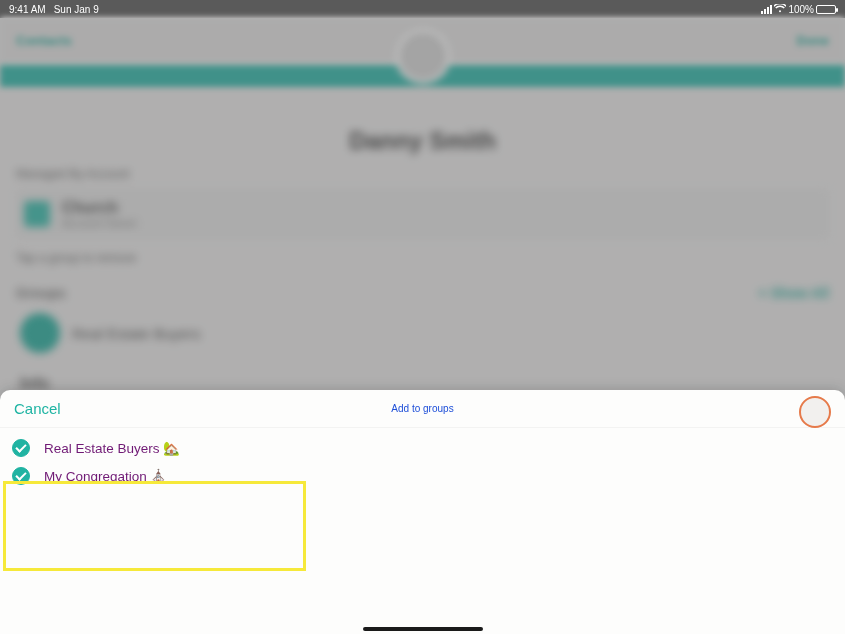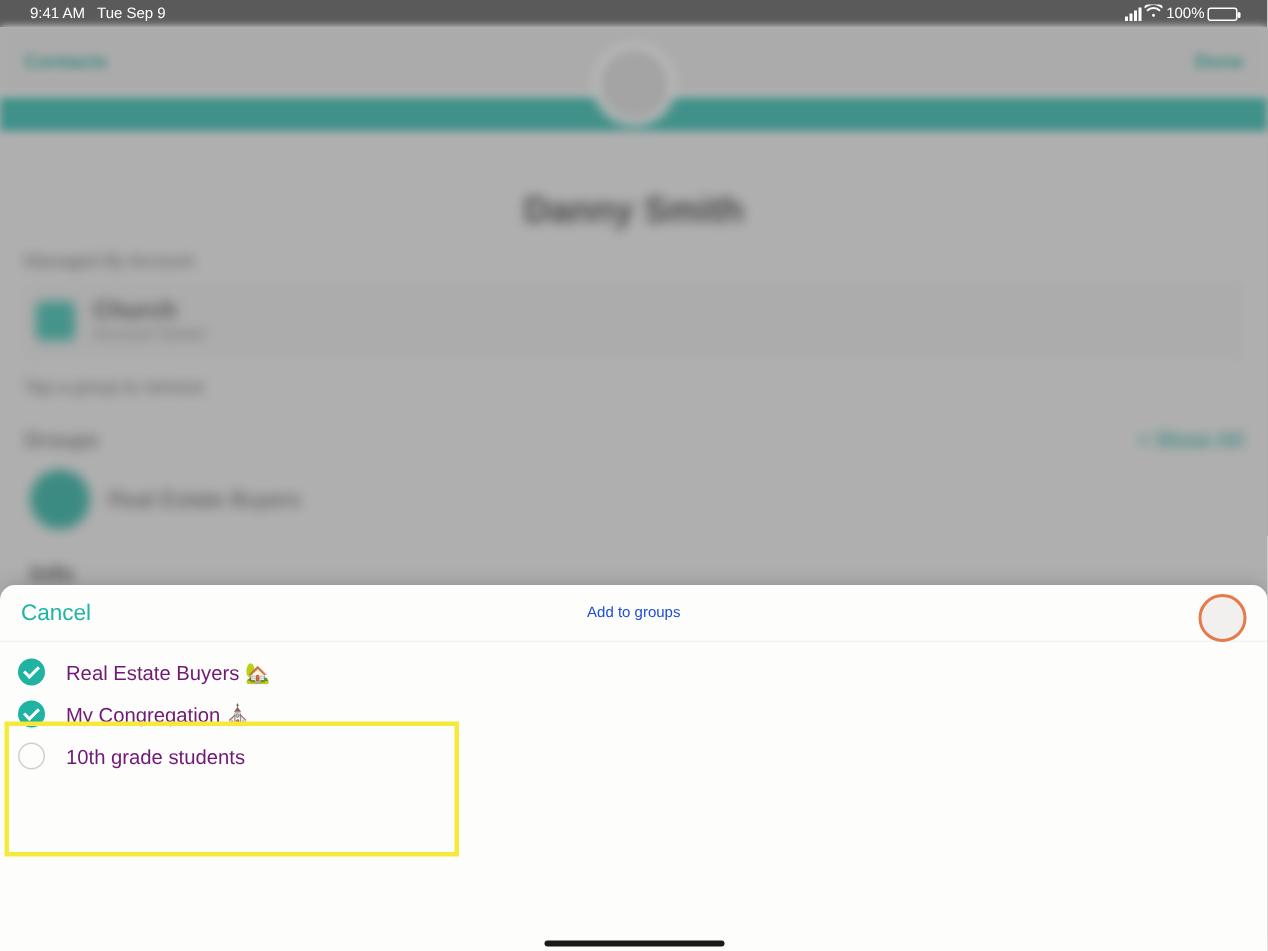--- a/index.html
+++ b/index.html
@@ -1,20 +1,20 @@
 <!DOCTYPE html>
 <html><head>
 <meta charset="utf-8">
 <style>
   * { box-sizing: border-box; margin: 0; padding: 0; }
   html, body { width: 845px; height: 634px; font-family: -apple-system, Helvetica, Arial, sans-serif; background: #e8e8e8; overflow: hidden; }
   .screen { position: relative; width: 845px; height: 634px; }
 
   
-  .status-bar { position: absolute; top: 0; left: 0; right: 0; height: 18px; background: #5a5a5a; color: #fff; font-size: 10px; display: flex; align-items: center; padding: 0 20px; justify-content: space-between; }
+  .status-bar { position: absolute; top: 0; left: 0; right: 0; height: 18px; background: #5a5a5a; color: #fff; font-size: 10px; display: flex; align-items: center; padding: 0 9px; justify-content: space-between; }
   .status-left { display: flex; gap: 8px; }
   .status-right { display: flex; gap: 2px; align-items: center; }
   .battery-icon { width: 20px; height: 9px; border: 1px solid #fff; border-radius: 2px; position: relative; }
   .battery-icon::after { content:""; position:absolute; right:-3px; top:2px; width:2px; height:4px; background:#fff; border-radius:1px; }
   .battery-fill { background:#fff; height:100%; width:100%; }
 
   
   .bg-page { position:absolute; top:18px; left:0; right:0; bottom:0; background:#f0efef; filter: blur(0px); }
   .bg-header { height: 45px; background:#e9e8e8; display:flex; align-items:center; justify-content:space-between; padding:0 16px; filter: blur(3px); }
   .bg-header-left { color:#2fb3a4; font-size:13px; font-weight:600; }
@@ -64,21 +64,21 @@
   .wifi-icon { font-size:10px; }
 </style>
 </head>
 <body>
 
 <div class="screen">
 
   <div class="status-bar">
     <div class="status-left">
       <span>9:41 AM</span>
-      <span>Tue Sep 9</span>
+      <span>Sun Jan 9</span>
     </div>
     <div class="status-right">
       <span class="signal-icon">
         <span style="height:3px"></span>
           <span style="height:5px"></span>
           <span style="height:7px"></span>
           <span style="height:9px"></span>
       </span>
       <span class="wifi-icon">
         <svg width="12" height="9" viewBox="0 0 12 9">
@@ -144,22 +144,18 @@
     </div>
     <div class="sheet-list" id="sheet-list">
         <div class="group-row">
           <div class="chk on"></div>
           <div class="group-label">Real Estate Buyers 🏡</div>
         </div>
         <div class="group-row">
           <div class="chk on"></div>
           <div class="group-label">My Congregation ⛪</div>
         </div>
-        <div class="group-row">
-          <div class="chk"></div>
-          <div class="group-label">10th grade students</div>
-        </div>
       </div>
   </div>
 
   <div class="highlight-box"></div>
   <div class="home-ind"></div>
 </div>
 
 </body></html>

